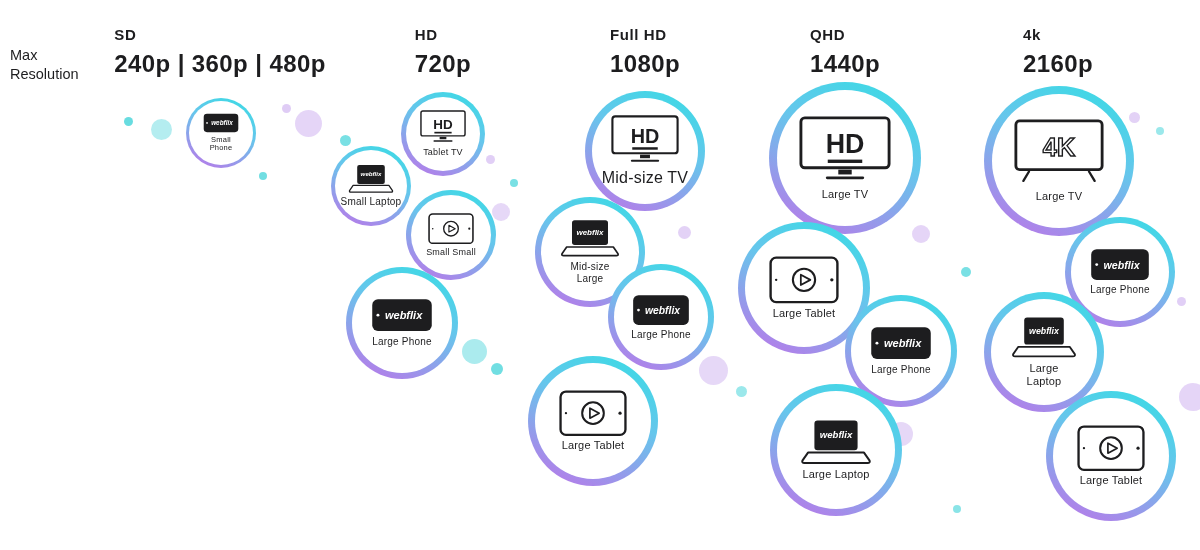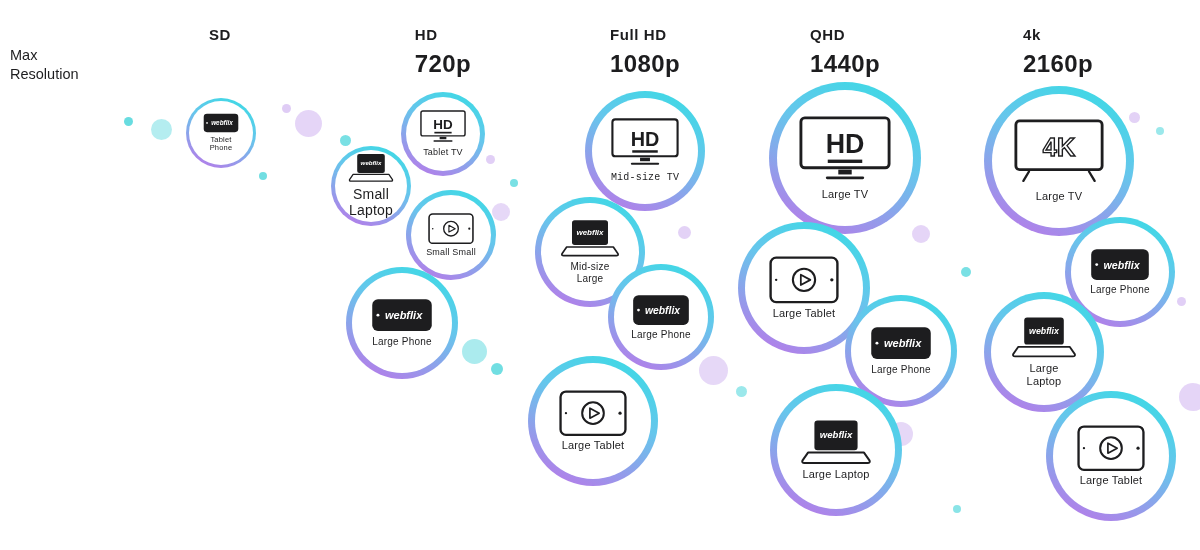--- a/index.html
+++ b/index.html
@@ -32,20 +32,21 @@
 <body>
 
 <div class="canvas">
 
   <div class="axis-label">Max
 Resolution</div>
 
   <div>
     <div class="col-header" style="left:220px">
       <div class="col-name">SD</div>
+      <div class="col-res">240p | 360p | 480p</div>
     </div>
     <div class="col-header" style="left:443px">
       <div class="col-name">HD</div>
       <div class="col-res">720p</div>
     </div>
     <div class="col-header" style="left:645px">
       <div class="col-name">Full HD</div>
       <div class="col-res">1080p</div>
     </div>
     <div class="col-header" style="left:845px">
@@ -86,21 +87,21 @@
   <div id="bubbles">
       <div class="bubble" style="left: 186px; top: 98px; width: 70px; height: 70px;">
         <div class="bubble-inner" style="inset: 3px;">
           <div>
             <svg width="36" viewBox="0 0 76 42" xmlns="http://www.w3.org/2000/svg">
      <rect x="1.5" y="1.5" width="73" height="39" rx="7" fill="#1d1d1f"></rect>
      <circle cx="8.5" cy="21" r="1.8" fill="#fff"></circle>
      <text x="40" y="26" text-anchor="middle" font-size="13.5" font-weight="bold" font-style="italic" fill="#fff" font-family="Liberation Sans, sans-serif">webflix</text>
             </svg>
           </div>
-          <div class="bubble-label" style="font-size: 7.5px; max-width: 36px;">Tablet Phone</div>
+          <div class="bubble-label" style="font-size: 7.5px; max-width: 36px;">Small Phone</div>
         </div>
       </div>
       <div class="bubble" style="left: 401px; top: 92px; width: 84px; height: 84px;">
         <div class="bubble-inner" style="inset: 5px;">
           <div>
             <svg width="46" viewBox="0 0 96 72" xmlns="http://www.w3.org/2000/svg">
      <rect x="2" y="2" width="92" height="52" rx="4" fill="#fff" stroke="#1d1d1f" stroke-width="3"></rect>
      <text x="48" y="39" text-anchor="middle" font-size="28" font-weight="bold" fill="#1d1d1f" font-family="Liberation Sans, sans-serif">HD</text>
      <rect x="30" y="45.5" width="36" height="3.5" fill="#1d1d1f"></rect>
      <rect x="41" y="56" width="14" height="5" fill="#1d1d1f"></rect>
@@ -112,21 +113,21 @@
       </div>
       <div class="bubble" style="left: 331px; top: 146px; width: 80px; height: 80px;">
         <div class="bubble-inner" style="inset: 4px;">
           <div>
             <svg width="46" viewBox="0 0 90 58" xmlns="http://www.w3.org/2000/svg">
      <rect x="18" y="2" width="54" height="37" rx="4" fill="#1d1d1f"></rect>
      <text x="45" y="24" text-anchor="middle" font-size="12" font-weight="bold" font-style="italic" fill="#fff" font-family="Liberation Sans, sans-serif">webflix</text>
      <path d="M10 42 L80 42 L87 52 Q88 55 84.5 55 L5.5 55 Q2 55 3 52 Z" fill="#fff" stroke="#1d1d1f" stroke-width="2.5" stroke-linejoin="round"></path>
             </svg>
           </div>
-          <div class="bubble-label" style="font-size: 14px; max-width: 64px;">Small Laptop</div>
+          <div class="bubble-label" style="font-size: 10px; max-width: 64px;">Small Laptop</div>
         </div>
       </div>
       <div class="bubble" style="left: 406px; top: 190px; width: 90px; height: 90px;">
         <div class="bubble-inner" style="inset: 5px;">
           <div>
             <svg width="46" viewBox="0 0 88 60" xmlns="http://www.w3.org/2000/svg">
      <rect x="2" y="2" width="84" height="56" rx="7" fill="#fff" stroke="#1d1d1f" stroke-width="3"></rect>
      <circle cx="79" cy="30" r="2.1" fill="#1d1d1f"></circle>
      <circle cx="9" cy="30" r="1.5" fill="#1d1d1f"></circle>
      <circle cx="44" cy="30" r="14" fill="none" stroke="#1d1d1f" stroke-width="2.6"></circle>
@@ -152,21 +153,21 @@
         <div class="bubble-inner" style="inset: 7px;">
           <div>
             <svg width="68" viewBox="0 0 96 72" xmlns="http://www.w3.org/2000/svg">
      <rect x="2" y="2" width="92" height="52" rx="4" fill="#fff" stroke="#1d1d1f" stroke-width="3"></rect>
      <text x="48" y="39" text-anchor="middle" font-size="28" font-weight="bold" fill="#1d1d1f" font-family="Liberation Sans, sans-serif">HD</text>
      <rect x="30" y="45.5" width="36" height="3.5" fill="#1d1d1f"></rect>
      <rect x="41" y="56" width="14" height="5" fill="#1d1d1f"></rect>
      <rect x="28" y="63" width="40" height="3" rx="1.5" fill="#1d1d1f"></rect>
             </svg>
           </div>
-          <div class="bubble-label" style="font-size: 10px; max-width: 96px; font-family: Liberation Mono, monospace;">Mid-size TV</div>
+          <div class="bubble-label" style="font-size: 16px; max-width: 96px;">Mid-size TV</div>
         </div>
       </div>
       <div class="bubble" style="left: 535px; top: 197px; width: 110px; height: 110px;">
         <div class="bubble-inner" style="inset: 6px;">
           <div>
             <svg width="60" viewBox="0 0 90 58" xmlns="http://www.w3.org/2000/svg">
      <rect x="18" y="2" width="54" height="37" rx="4" fill="#1d1d1f"></rect>
      <text x="45" y="24" text-anchor="middle" font-size="12" font-weight="bold" font-style="italic" fill="#fff" font-family="Liberation Sans, sans-serif">webflix</text>
      <path d="M10 42 L80 42 L87 52 Q88 55 84.5 55 L5.5 55 Q2 55 3 52 Z" fill="#fff" stroke="#1d1d1f" stroke-width="2.5" stroke-linejoin="round"></path>
             </svg>

